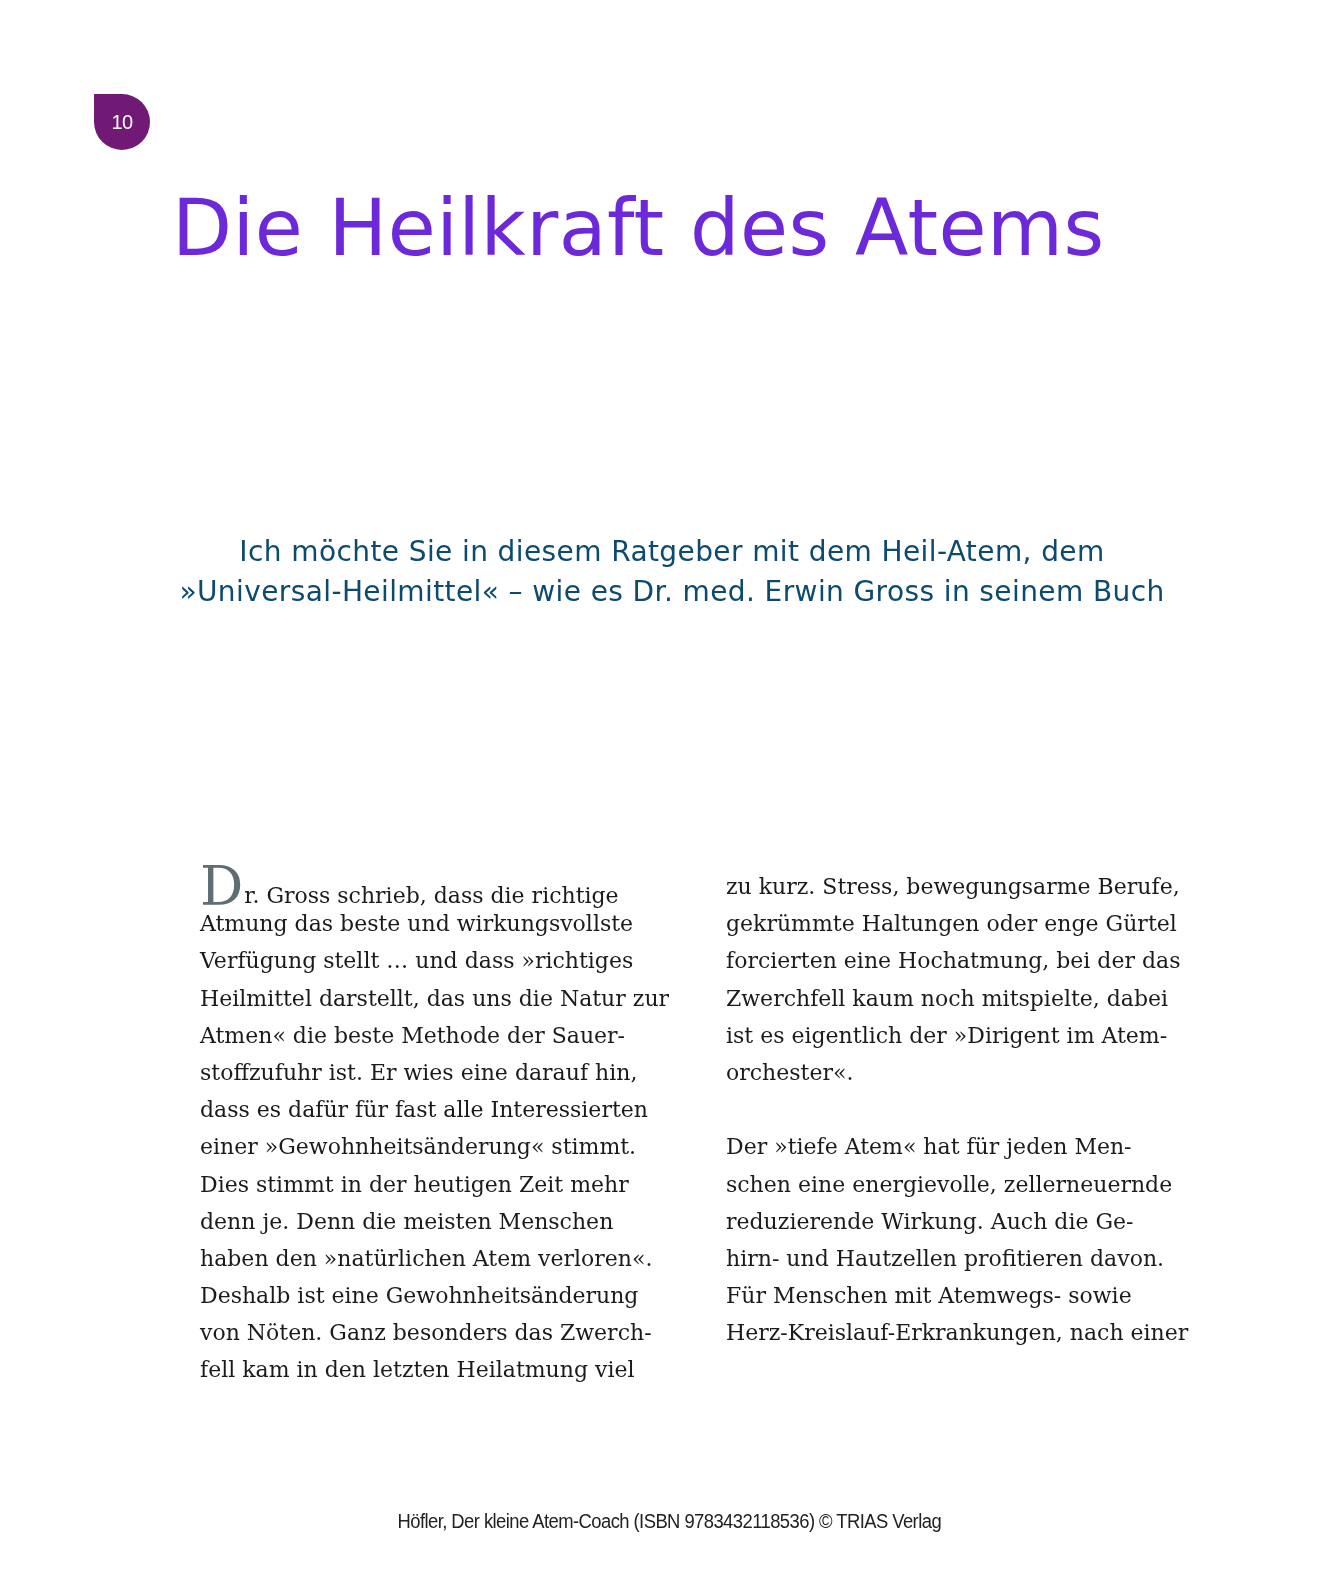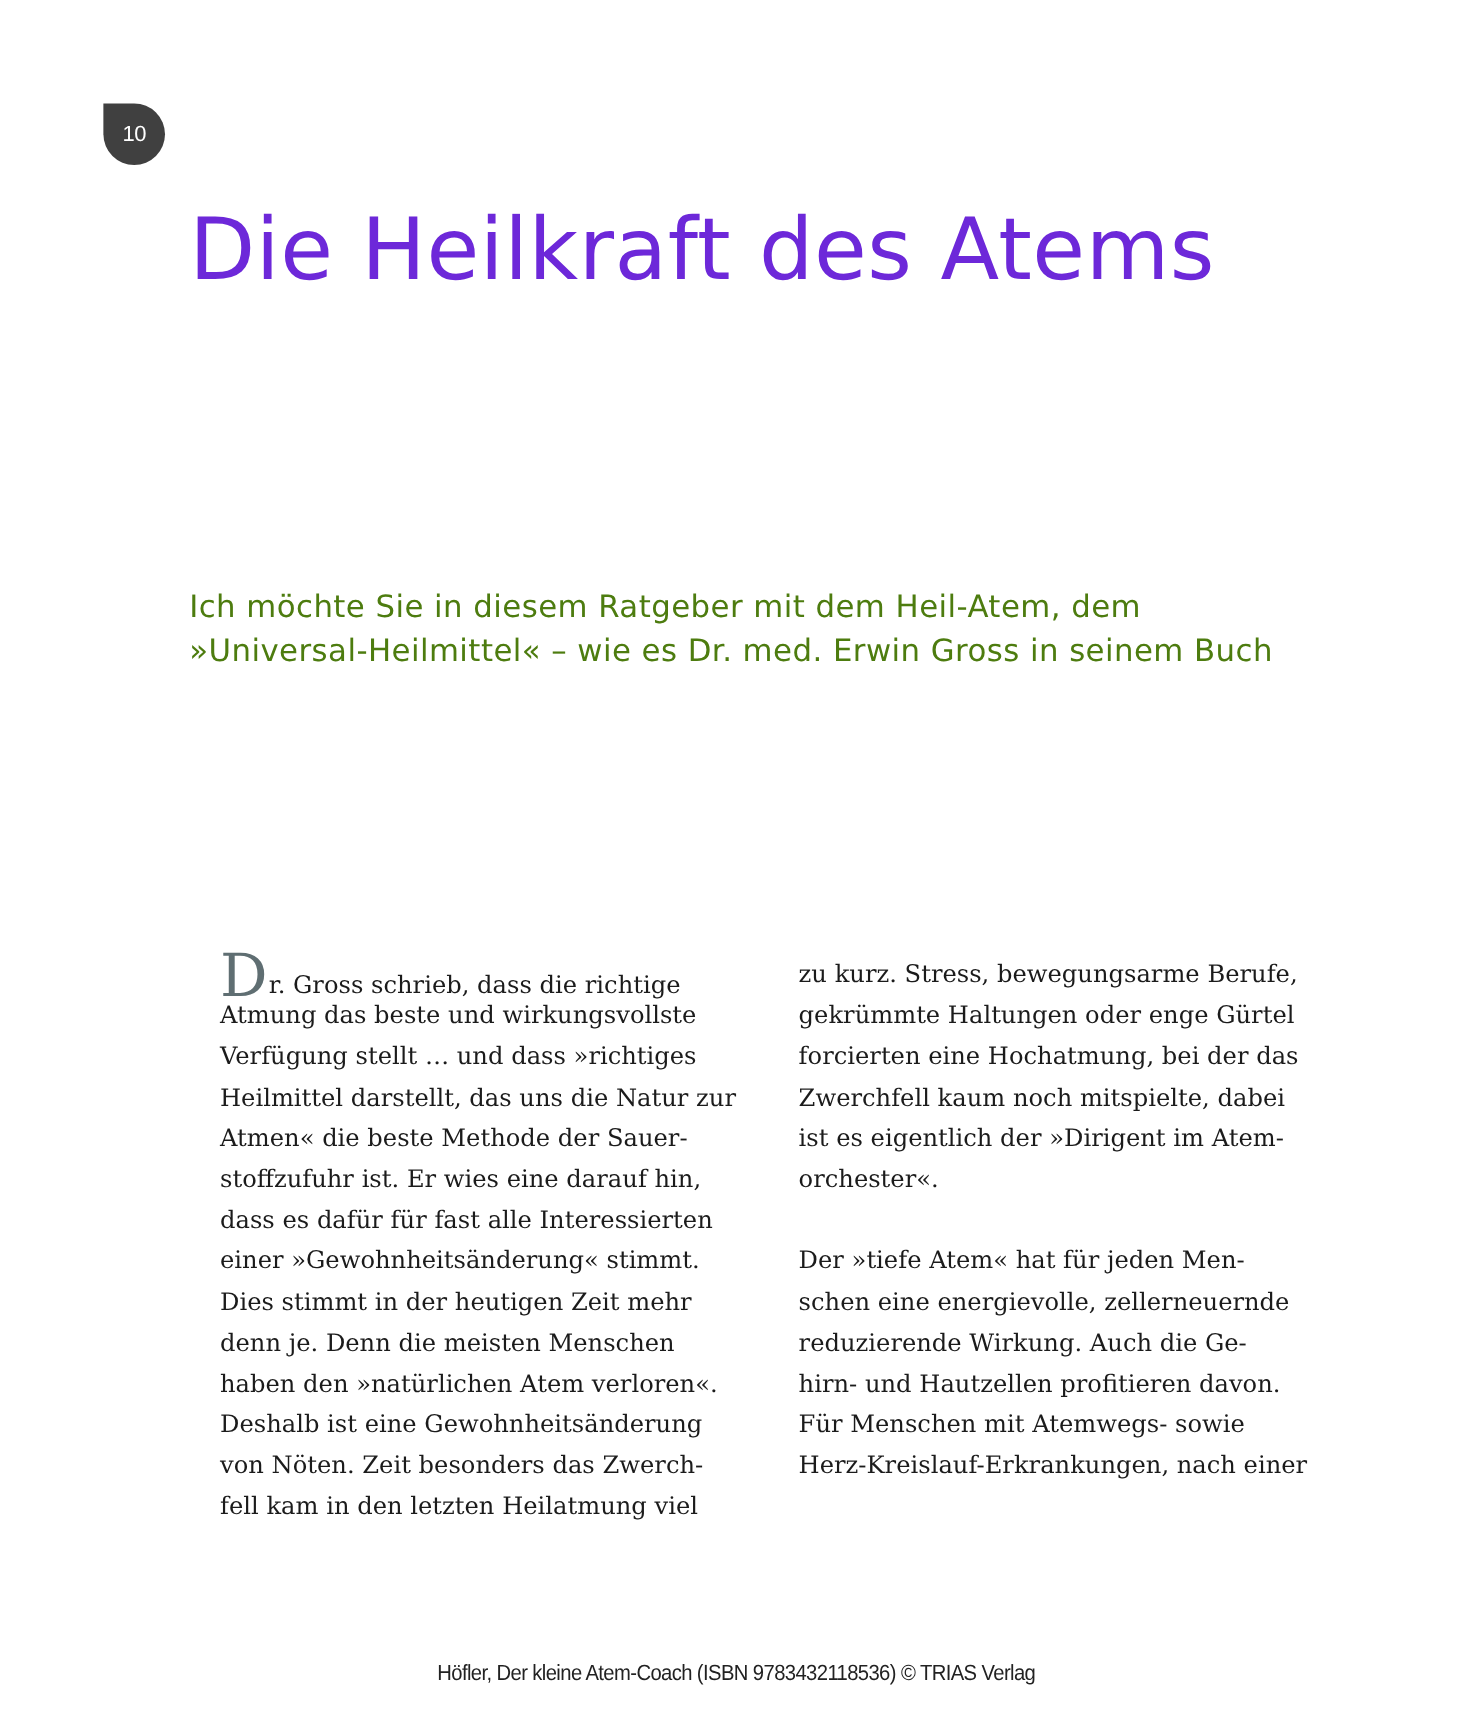--- a/index.html
+++ b/index.html
@@ -1,33 +1,33 @@
 <!DOCTYPE html>
 <html><head>
   <meta charset="utf-8">
   <style>
     html, body { margin: 0; padding: 0; background: #ffffff; }
     body { width: 1339px; height: 1575px; position: relative; overflow: hidden; }
     .page-badge {
       position: absolute; left: 94px; top: 94px; width: 56px; height: 56px;
-      background: #404040; color: #ffffff;
+      background: #701a75; color: #ffffff;
       border-radius: 0 28px 28px 28px;
       display: flex; align-items: center; justify-content: center;
       font-family: "Liberation Sans", sans-serif; font-size: 20px; letter-spacing: -0.5px;
     }
     .title {
       position: absolute; left: 172px; top: 178px; margin: 0;
       font-family: "DejaVu Sans", sans-serif; font-weight: normal;
       font-size: 78px; line-height: 100px; color: #6d28d9; letter-spacing: 0.5px;
       white-space: nowrap;
     }
     .intro {
       position: absolute; left: 172px; top: 532px; width: 1000px; margin: 0;
       font-family: "DejaVu Sans", sans-serif; font-size: 28px; line-height: 40px;
-      color: #4d7c0f; letter-spacing: 0.4px;
+      color: #0c4a6e; letter-spacing: 0.4px; text-align: center;
     }
     .intro .line { display: block; white-space: nowrap; }
     .col {
       position: absolute; top: 868px; width: 480px;
       font-family: "DejaVu Serif", serif; font-size: 22px; line-height: 37.2px;
       color: #1b1b1b;
       margin-left: 28px;
     }
     .col .line { display: block; white-space: nowrap; height: 37.2px; }
     .col-left { left: 172px; }
@@ -63,21 +63,21 @@
   <span class="line">Verfügung stellt … und dass »richtiges</span>
   <span class="line">Heilmittel darstellt, das uns die Natur zur</span>
   <span class="line">Atmen« die beste Methode der Sauer-</span>
   <span class="line">stoffzufuhr ist. Er wies eine darauf hin,</span>
   <span class="line">dass es dafür für fast alle Interessierten</span>
   <span class="line">einer »Gewohnheitsänderung« stimmt.</span>
   <span class="line">Dies stimmt in der heutigen Zeit mehr</span>
   <span class="line">denn je. Denn die meisten Menschen</span>
   <span class="line">haben den »natürlichen Atem verloren«.</span>
   <span class="line">Deshalb ist eine Gewohnheitsänderung</span>
-  <span class="line">von Nöten. Zeit besonders das Zwerch-</span>
+  <span class="line">von Nöten. Ganz besonders das Zwerch-</span>
   <span class="line">fell kam in den letzten Heilatmung viel</span>
 </div>
 
 <div class="col col-right">
   <div>
     <span class="line">zu kurz. Stress, bewegungsarme Berufe,</span>
     <span class="line">gekrümmte Haltungen oder enge Gürtel</span>
     <span class="line">forcierten eine Hochatmung, bei der das</span>
     <span class="line">Zwerchfell kaum noch mitspielte, dabei</span>
     <span class="line">ist es eigentlich der »Dirigent im Atem-</span>

